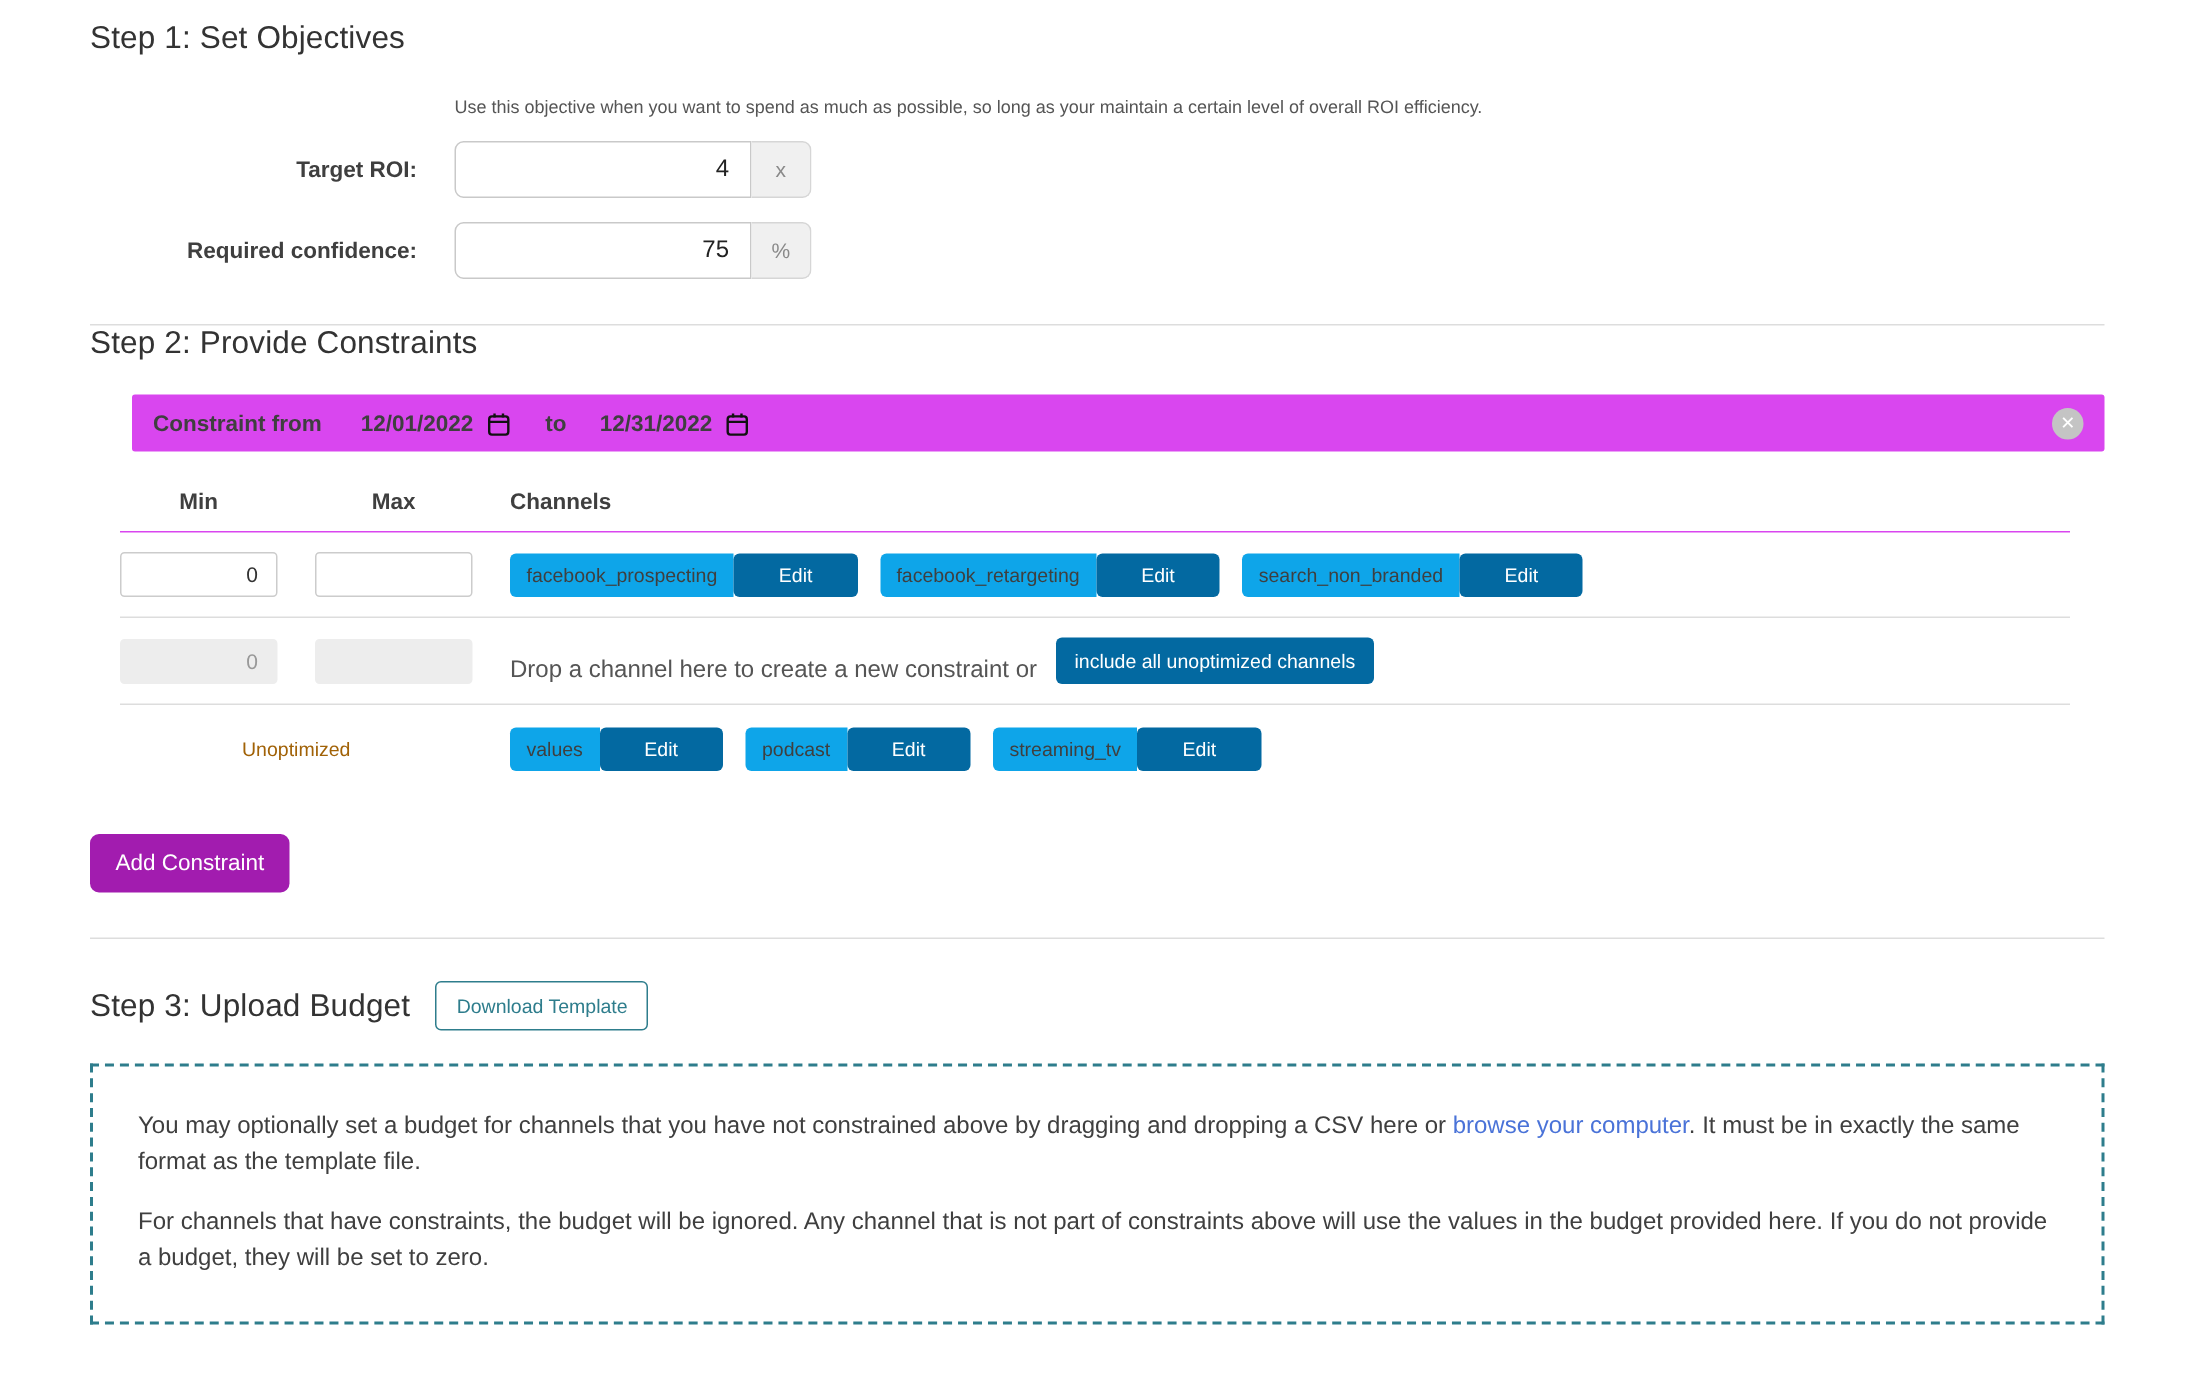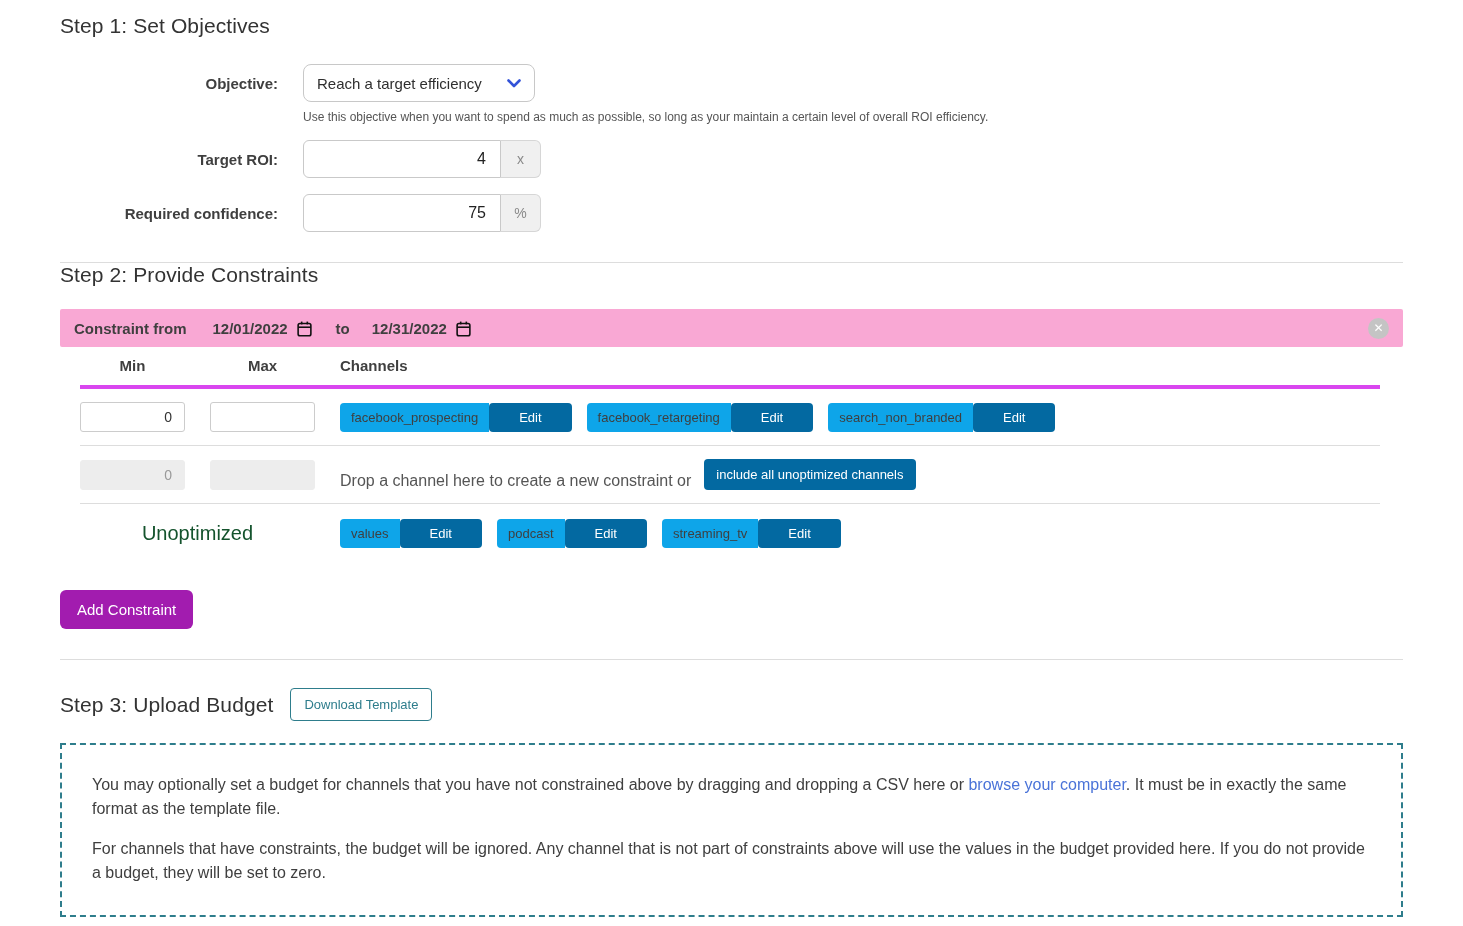--- a/index.html
+++ b/index.html
@@ -52,43 +52,43 @@
   }
 
   hr.section-divider {
     border:none; border-top:1px solid #ddd; margin:30px 0 0 0;
   }
 
   
   .step2-title { margin-top:30px; }
   .constraint-card { margin-top:22px; }
   .constraint-header {
-    background:#f9a8d4; height:38px; border-radius:2px;
+    background:#d946ef; height:38px; border-radius:2px;
     display:flex; align-items:center; padding:0 14px;
-    font-size:15px; font-weight:bold; color:#3f3f3f;
+    font-size:15px; font-weight:bold; color:#3f3f3f;margin-left:28px;
   }
   .ch-date { margin-left:26px; }
   .ch-date.second { margin-left:22px; }
   .cal-icon { margin-left:9px; display:inline-flex; align-items:center; position:relative; top:1px; cursor:pointer; }
   .ch-to { margin-left:24px; }
   .close-btn {
     margin-left:auto; width:21px; height:21px; border-radius:50%;
     background:#c4c4c4; color:#fff; display:flex; align-items:center; justify-content:center;
     font-size:12px; font-weight:bold; cursor:pointer; line-height:1;
   }
 
   .ctable { margin:0 23px 0 20px; }
   .ctable-grid {
     display:grid;
     grid-template-columns:105px 105px 1fr;
     column-gap:25px;
     padding-left:15px;
     align-items:center;
   }
-  .ctable-head { padding:10px 0 11px 0; border-bottom:4px solid #d946ef; }
+  .ctable-head { padding:25px 0 11px 0; border-bottom:1px solid #d946ef; }
   .ctable-head .th { font-size:15px; font-weight:bold; color:#3f3f3f; }
   .th-center { text-align:center; }
   .ctable-row { padding:13px 0; border-bottom:1px solid #ddd; }
   .ctable-row.last { border-bottom:none; padding:15px 0; }
 
   .mini-input {
     width:105px; height:30px; border:1px solid #ccc; border-radius:3px;
     text-align:right; padding:0 12px 0 6px; font-size:14px; color:#333; outline:none;
     font-family: "Liberation Sans", "DejaVu Sans", sans-serif;
   }
@@ -109,21 +109,21 @@
     font-family: "Liberation Sans", "DejaVu Sans", sans-serif;
   }
   .drop-cell { display:flex; align-items:flex-end; gap:13px; }
   .drop-hint { font-size:16px; color:#555; }
   .include-btn {
     background:#0369a1; color:#fff; font-size:13px; border:none;
     padding:8px 12px; border-radius:4px; cursor:pointer;
     font-family: "Liberation Sans", "DejaVu Sans", sans-serif;
   }
   .unoptimized-label {
-    grid-column:1 / 3; text-align:center; font-size:20px; color:#14532d;
+    grid-column:1 / 3; text-align:center; font-size:13px; color:#a16207;
   }
 
   .add-constraint-btn {
     margin-top:27px; background:#a21caf; color:#fff; border:none;
     font-size:15px; padding:11px 17px; border-radius:6px; cursor:pointer;
     font-family: "Liberation Sans", "DejaVu Sans", sans-serif;
   }
 
   
   .step3-head { margin-top:28px; display:flex; align-items:center; gap:17px; }
@@ -143,33 +143,20 @@
 </style>
 </head>
 <body>
 
 <div class="page">
 
   
   <h2 class="step-title">Step 1: Set Objectives</h2>
 
   <div class="form-area">
-    <div class="form-row">
-      <div class="form-label">Objective:</div>
-      <div class="form-control-cell">
-        <div class="select-box">
-          <span class="select-value">Reach a target efficiency</span>
-          <span style="display:inline-flex;">
-            <svg width="14" height="9" viewBox="0 0 14 9">
-                <path d="M1.5 1.5l5.5 5.5 5.5-5.5" stroke="#3353d8" stroke-width="2.6" fill="none" stroke-linecap="round" stroke-linejoin="round"></path>
-              </svg>
-          </span>
-        </div>
-      </div>
-    </div>
     <div class="help-text">Use this objective when you want to spend as much as possible, so long as your maintain a certain level of overall ROI efficiency.</div>
 
     <div class="form-row num-row">
       <div class="form-label">Target ROI:</div>
       <div class="form-control-cell">
         <div class="input-group">
           <input class="num-input" type="text" value="4" style="">
           <div class="addon">x</div>
         </div>
       </div>

